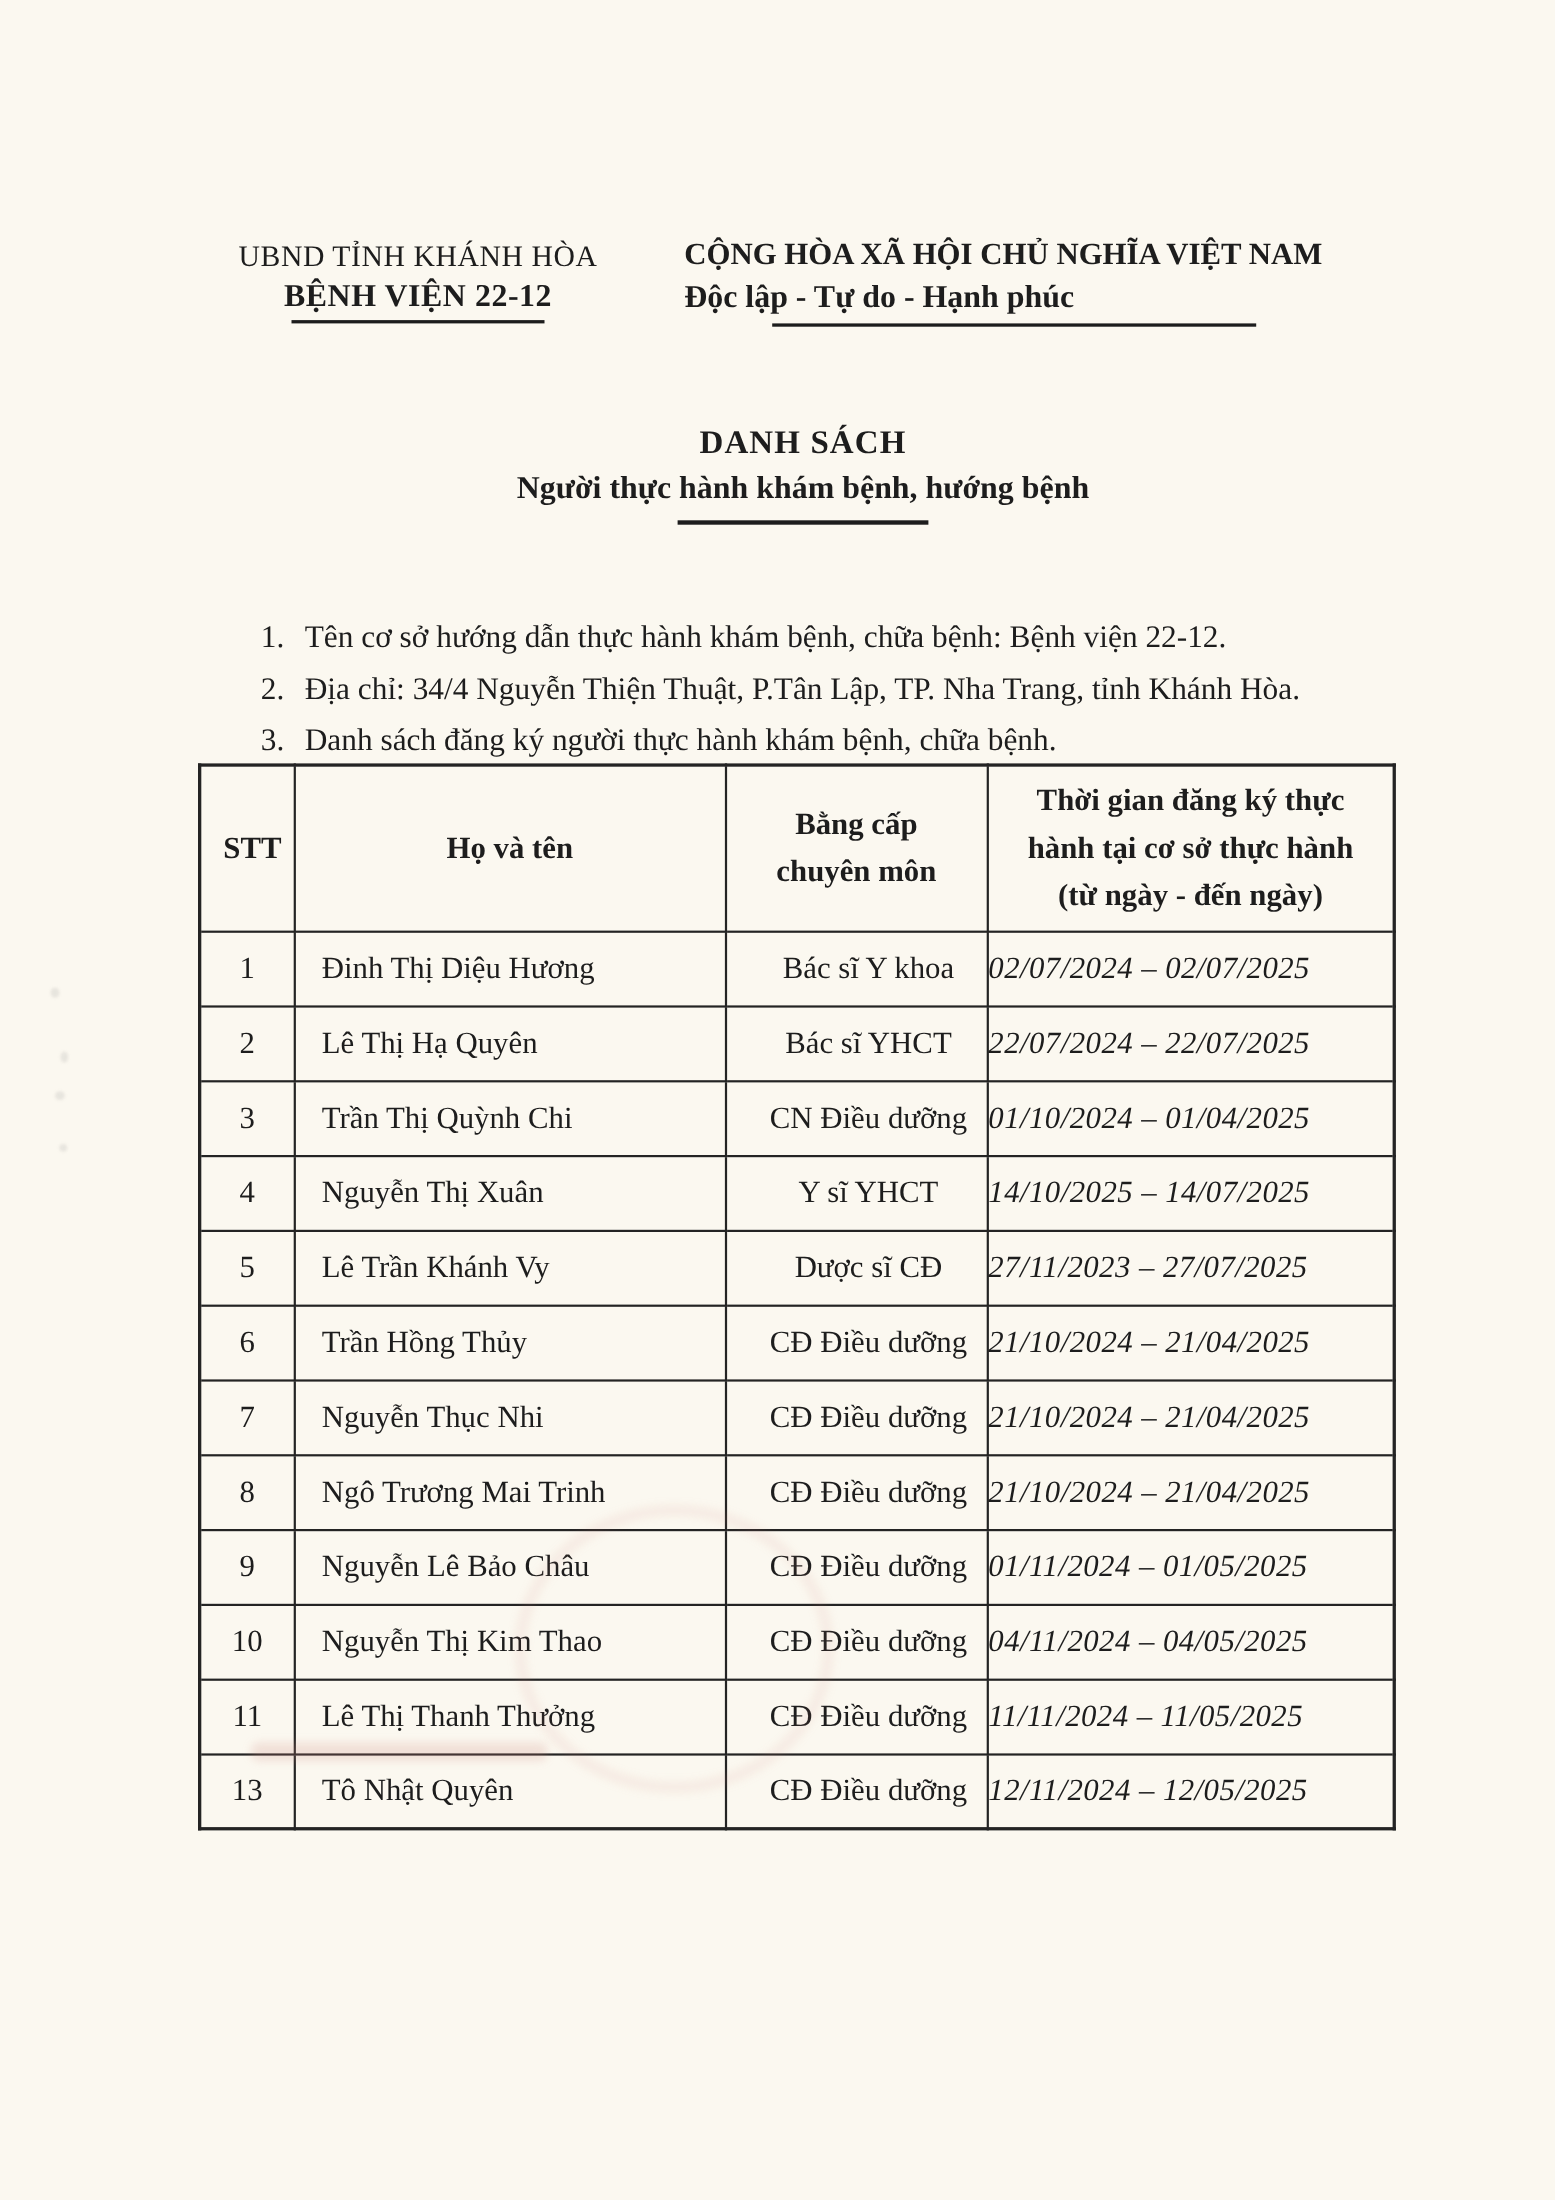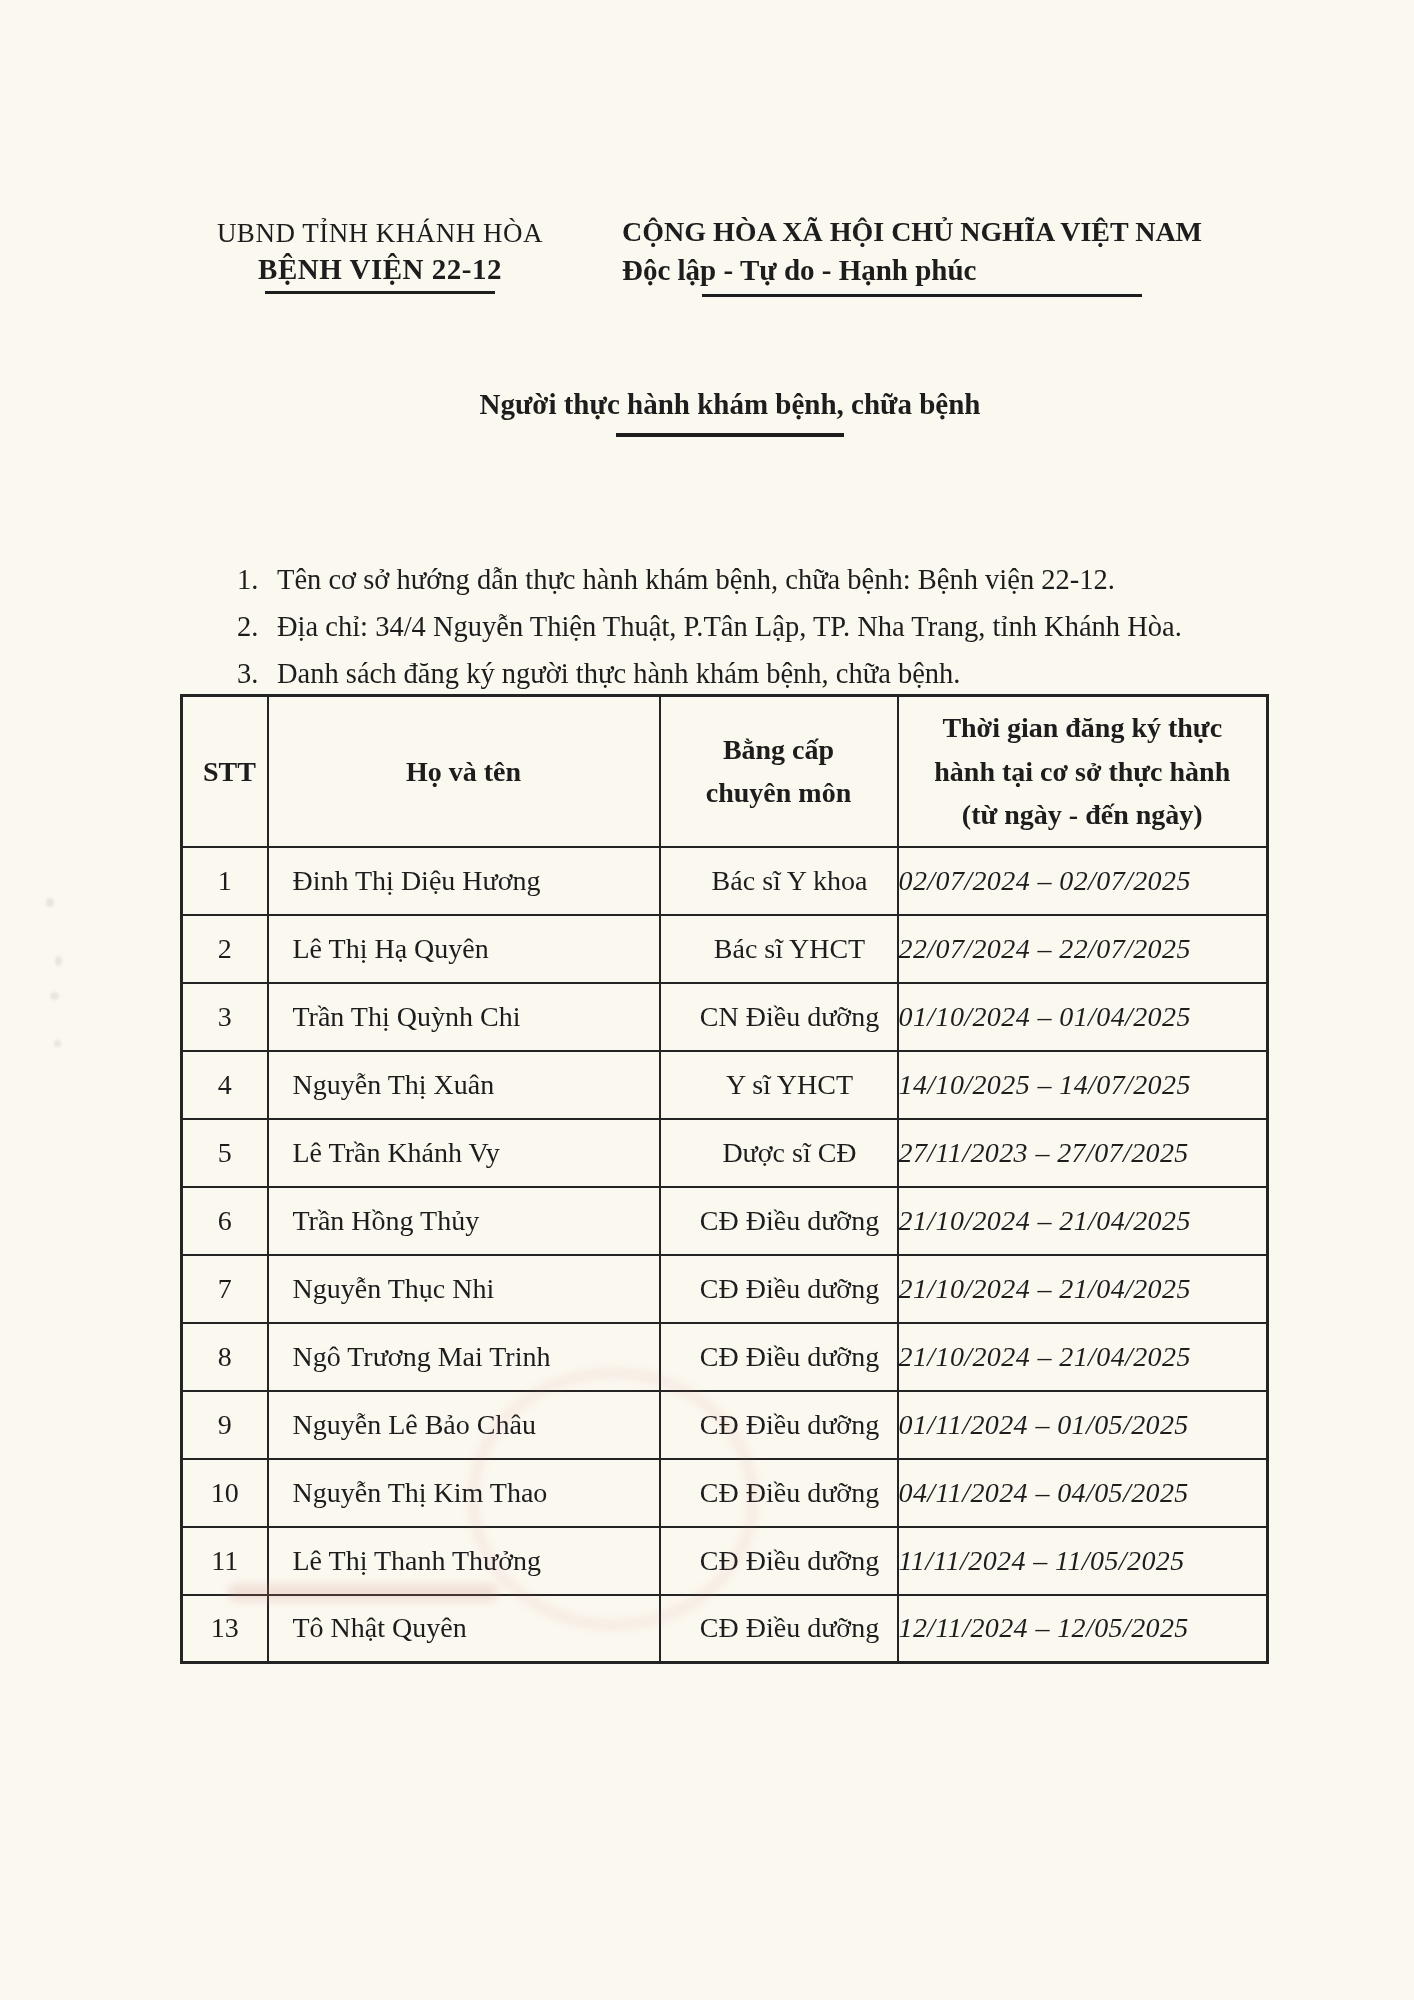--- a/index.html
+++ b/index.html
@@ -91,21 +91,22 @@
     <div class="rule rule-org"></div>
   </div>
 
   <div class="lh-right">
     <div class="l1">CỘNG HÒA XÃ HỘI CHỦ NGHĨA VIỆT NAM</div>
     <div class="l2">Độc lập - Tự do - Hạnh phúc</div>
     <div class="rule rule-motto"></div>
   </div>
 
   <div class="doc-title">
-    <div class="t2">Người thực hành khám bệnh, chữa bệnh</div>
+    <div class="t1">DANH SÁCH</div>
+    <div class="t2">Người thực hành khám bệnh, hướng bệnh</div>
     <div class="rule rule-title"></div>
   </div>
 
   <div class="intro">
     <div class="item">
       <span class="num">1.</span>
       <span class="txt">Tên cơ sở hướng dẫn thực hành khám bệnh, chữa bệnh: Bệnh viện 22-12.</span>
     </div>
     <div class="item">
       <span class="num">2.</span>

